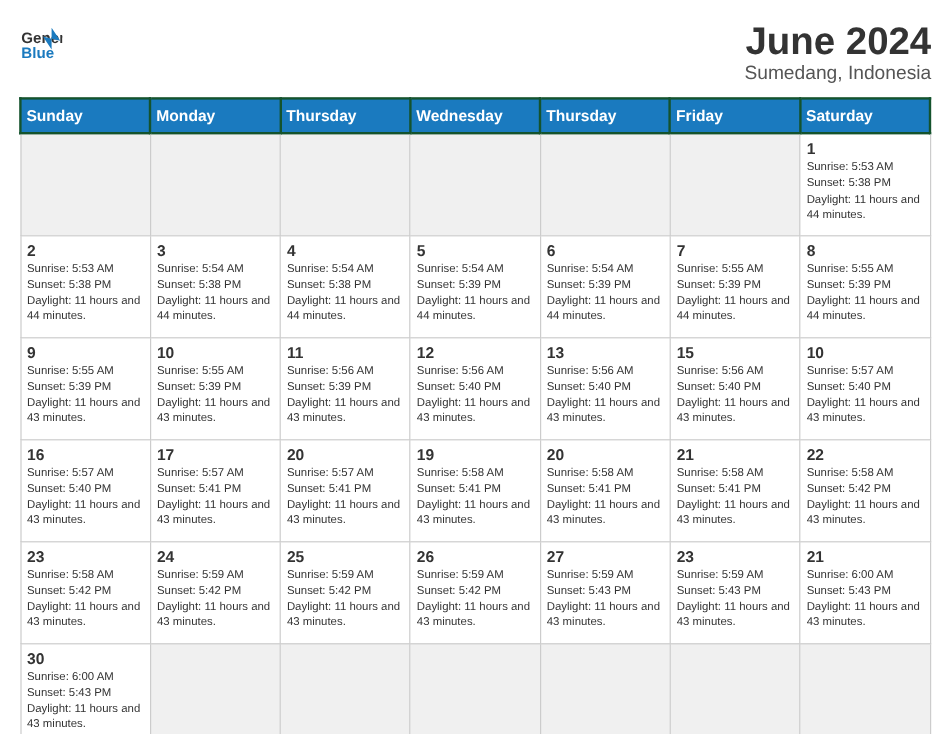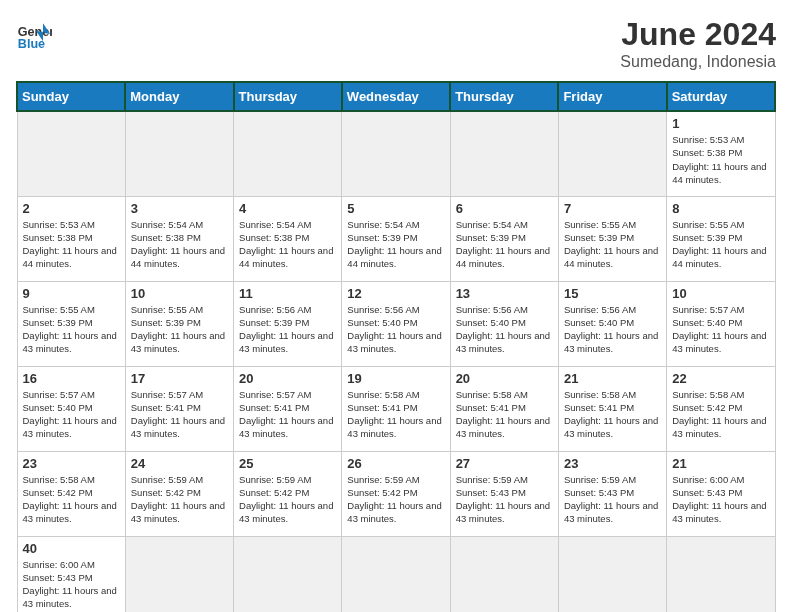--- a/index.html
+++ b/index.html
@@ -239,21 +239,21 @@
           <span class="day-number">23</span>
           <div class="day-info">Sunrise: 5:59 AM<br>Sunset: 5:43 PM<br>Daylight: 11 hours and 43 minutes.</div>
         </td>
         <td>
           <span class="day-number">21</span>
           <div class="day-info">Sunrise: 6:00 AM<br>Sunset: 5:43 PM<br>Daylight: 11 hours and 43 minutes.</div>
         </td>
       </tr>
       <tr class="week-row last-row">
         <td>
-          <span class="day-number">40</span>
+          <span class="day-number">30</span>
           <div class="day-info">Sunrise: 6:00 AM<br>Sunset: 5:43 PM<br>Daylight: 11 hours and 43 minutes.</div>
         </td>
         <td class="empty"></td>
         <td class="empty"></td>
         <td class="empty"></td>
         <td class="empty"></td>
         <td class="empty"></td>
         <td class="empty"></td>
       </tr>
     </tbody>

